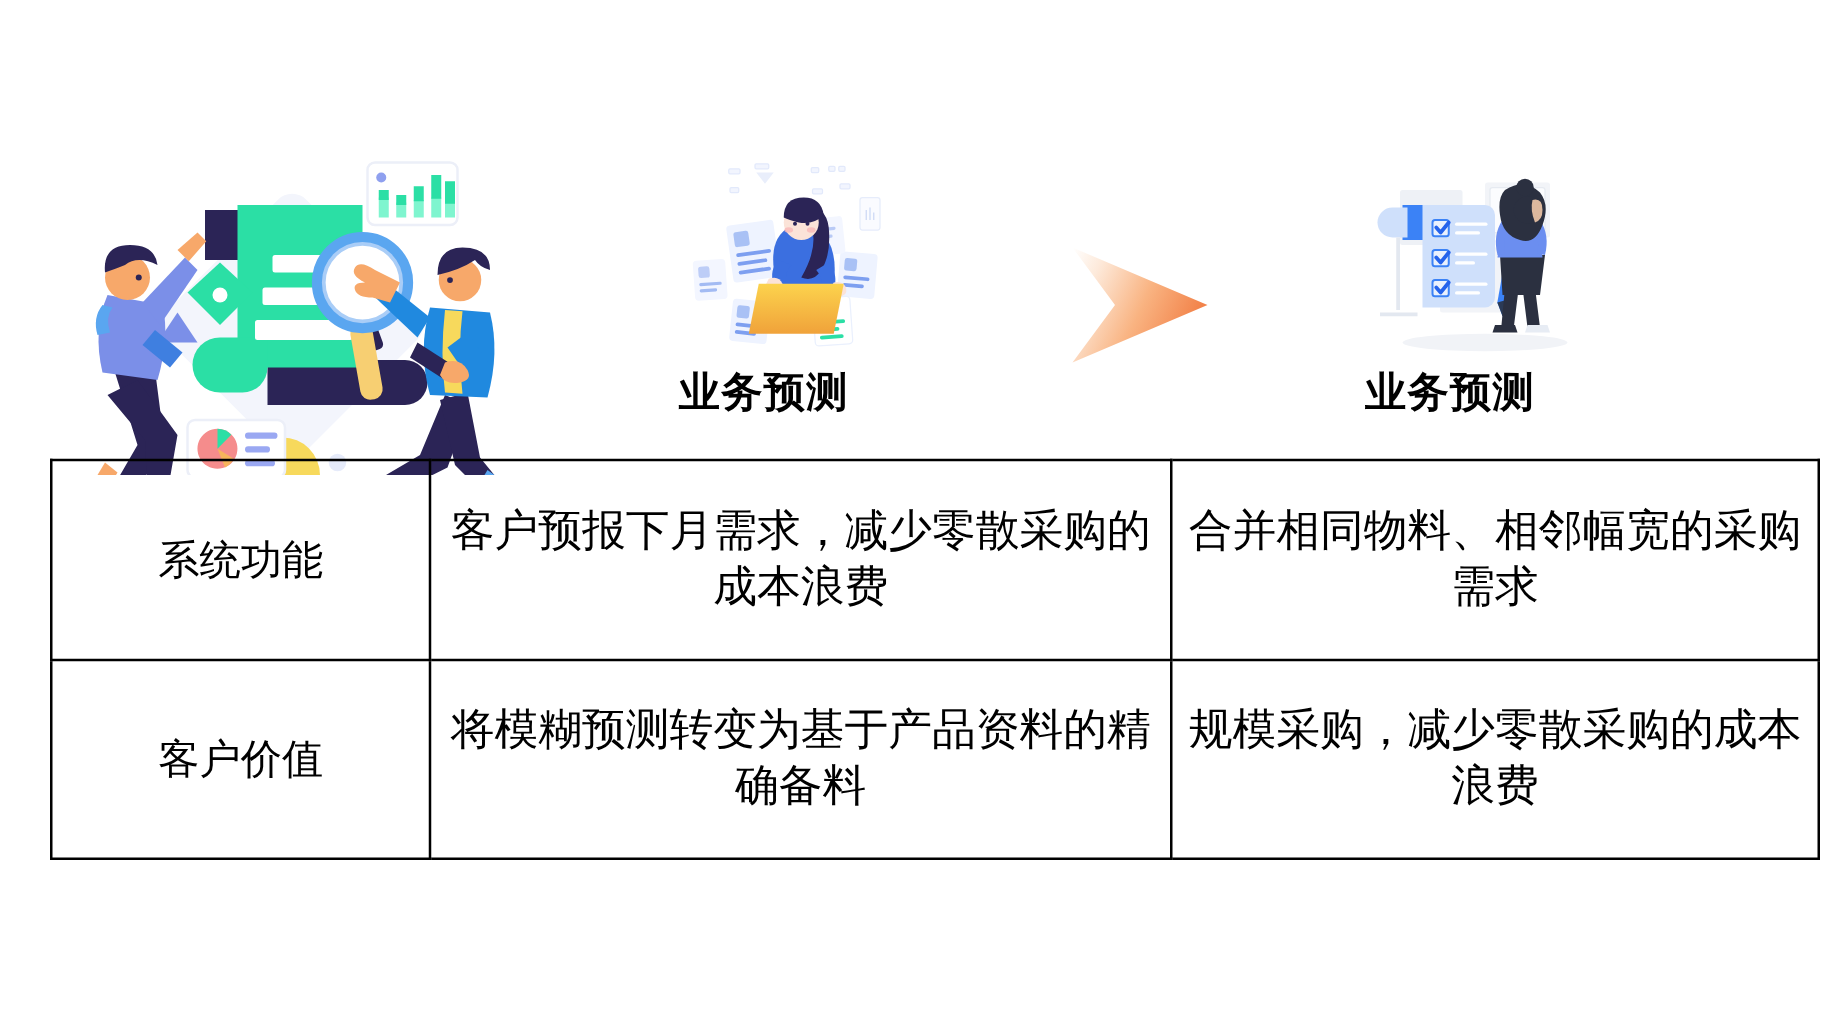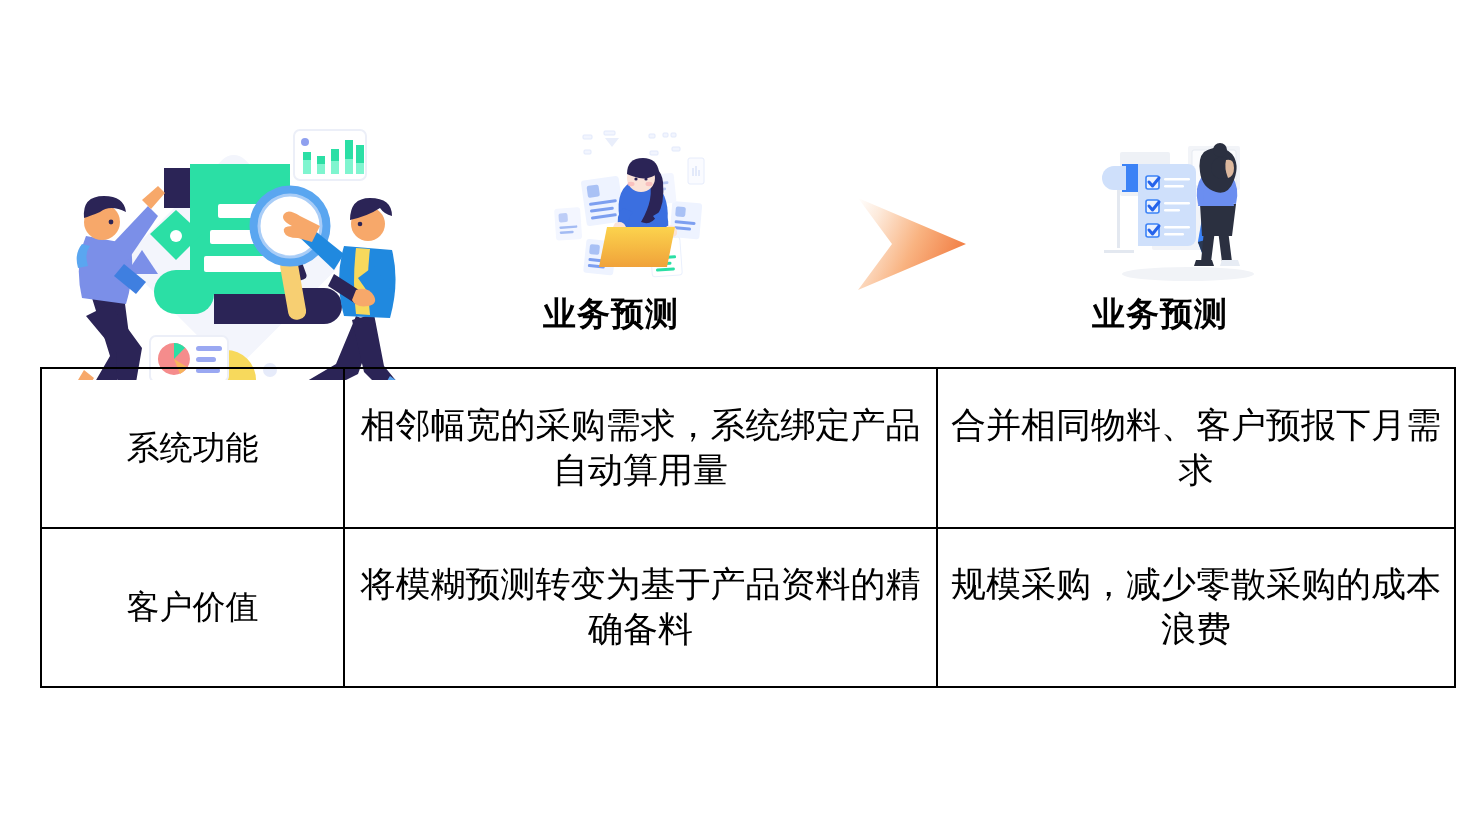--- a/index.html
+++ b/index.html
@@ -328,22 +328,22 @@
     </g>
   </svg>
 
   <div class="stage-label" id="label-forecast">业务预测</div>
   <div class="stage-label" id="label-procure">业务预测</div>
 
   <table id="info-table">
     <tbody>
       <tr>
         <td class="col-head">系统功能</td>
-        <td class="col-mid">相邻幅宽的采购需求，系统绑定产品自动算用量</td>
-        <td class="col-last">合并相同物料、客户预报下月需求</td>
+        <td class="col-mid">客户预报下月需求，减少零散采购的成本浪费</td>
+        <td class="col-last">合并相同物料、相邻幅宽的采购需求</td>
       </tr>
       <tr>
         <td class="col-head">客户价值</td>
         <td class="col-mid">将模糊预测转变为基于产品资料的精确备料</td>
         <td class="col-last">规模采购，减少零散采购的成本浪费</td>
       </tr>
     </tbody>
   </table>
 
 </div>

